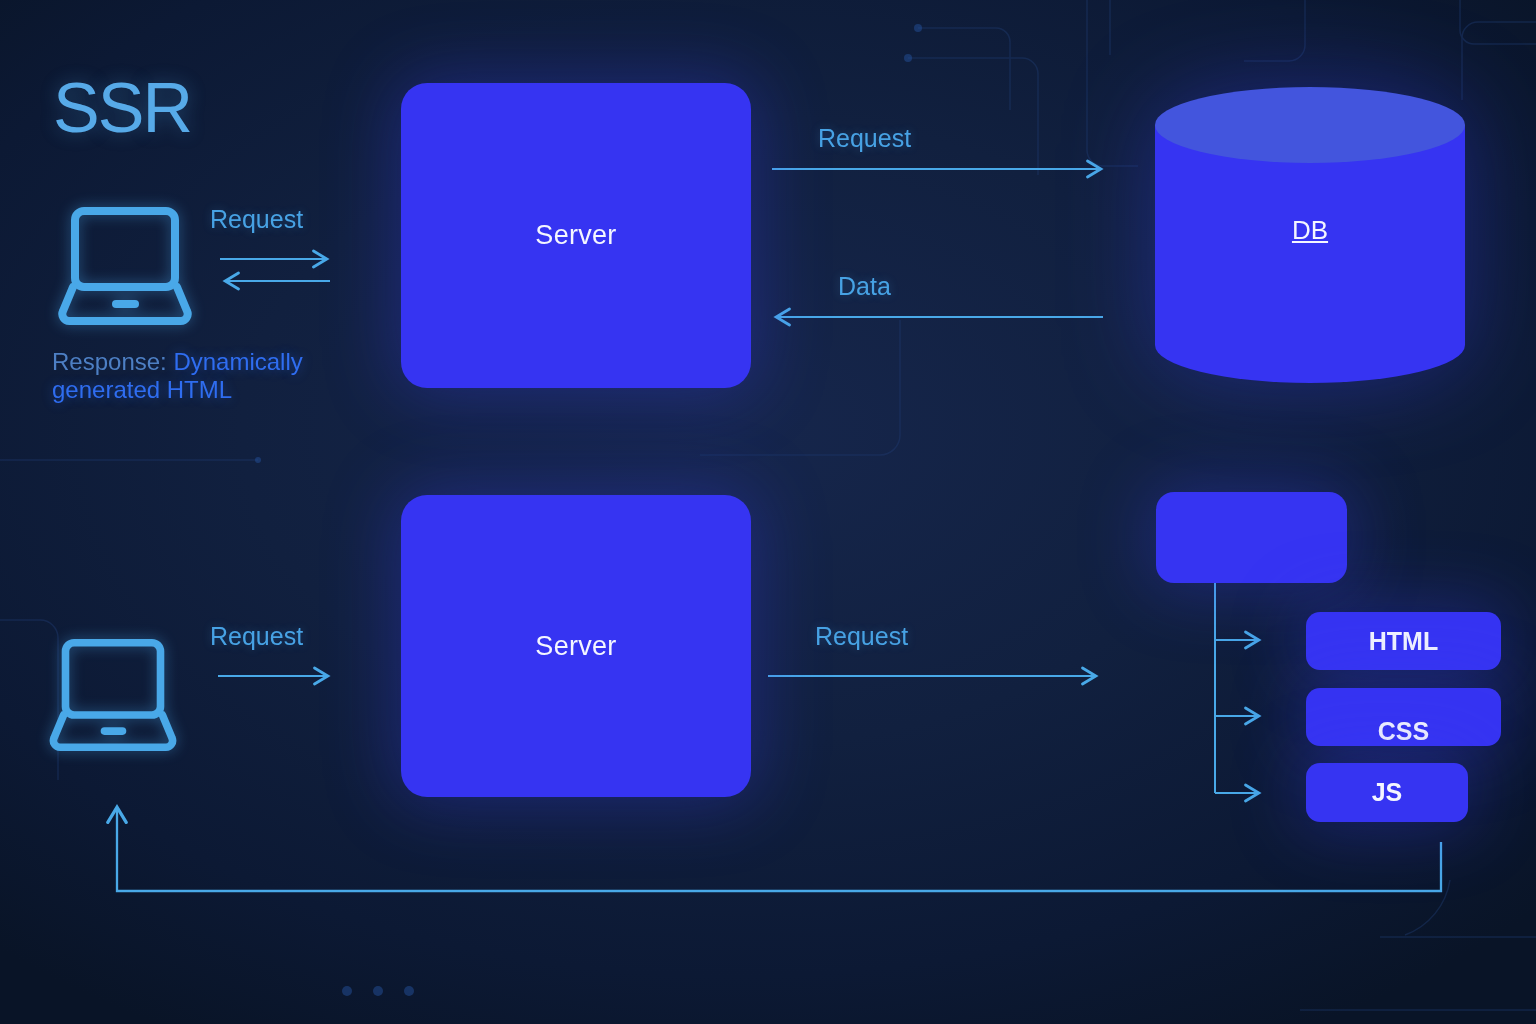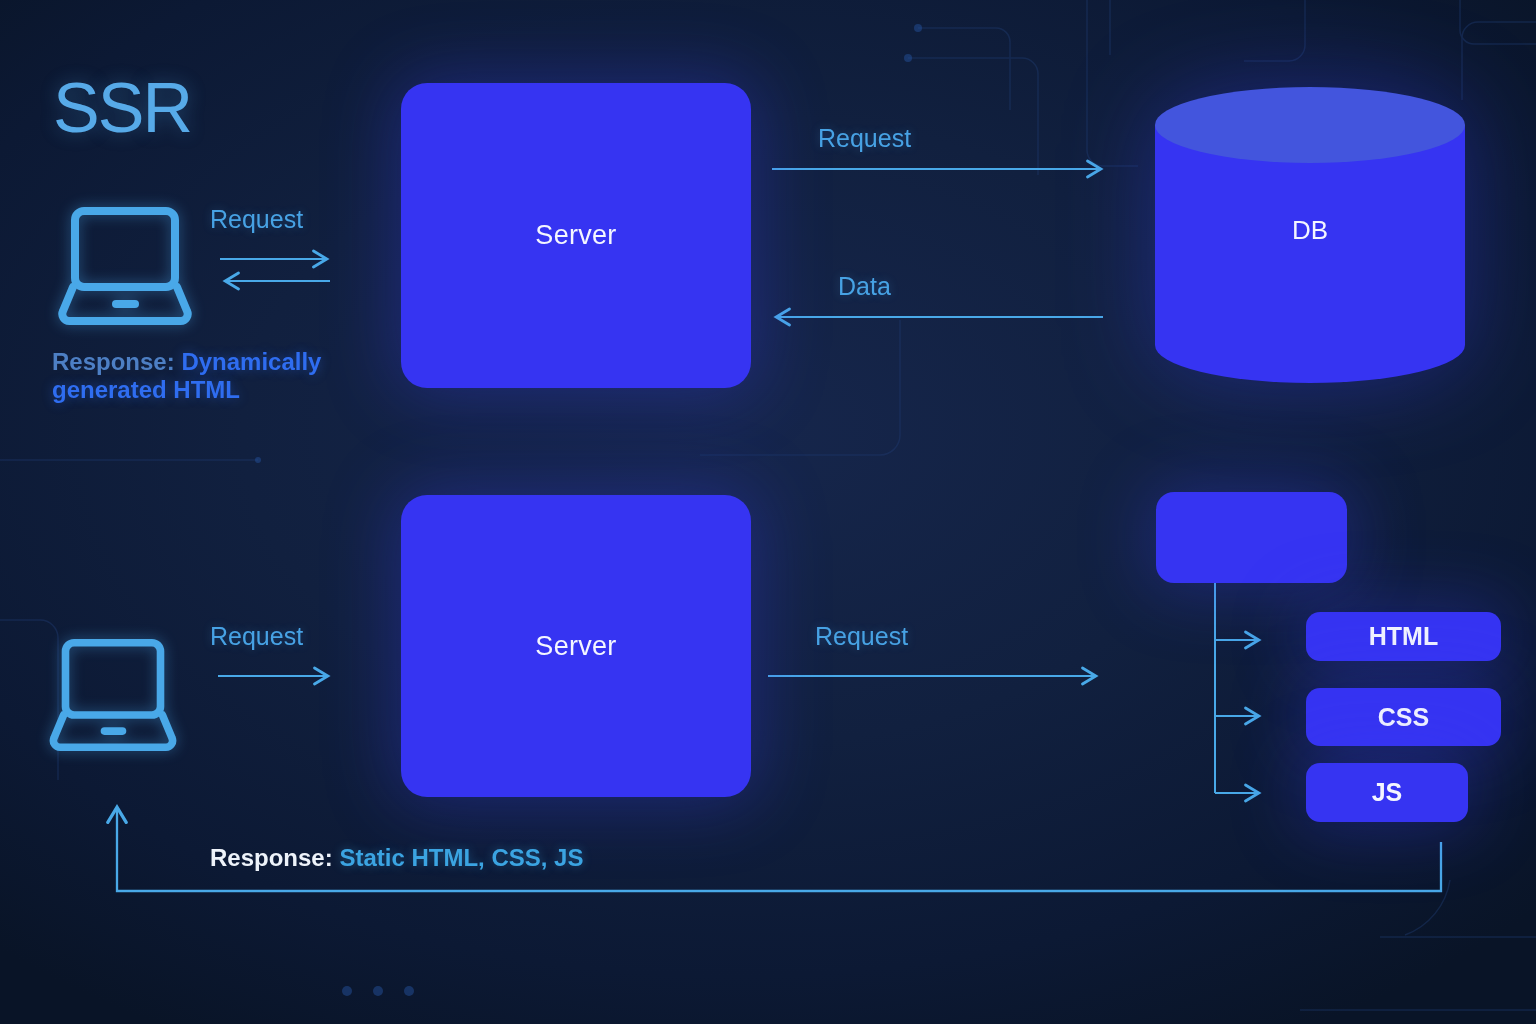--- a/index.html
+++ b/index.html
@@ -20,21 +20,21 @@
     text-shadow:0 0 10px rgba(70,160,230,.3);
   }
   .bluebox{
     position:absolute;background:#3634f2;display:flex;align-items:center;justify-content:center;
     color:#f4f6ff;box-shadow:0 0 70px 8px rgba(58,62,245,.30);margin-left:29px;
   }
   .server-box{border-radius:26px;font-size:27px;letter-spacing:.3px;}
   .file-box{border-radius:14px;font-size:25px;font-weight:700;}
   .build-box{border-radius:18px;}
   .db-label{color:#f4f6ff;font-size:26px;display:flex;align-items:center;justify-content:center;}
-  .response{font-size:24px;font-weight:700;line-height:28px;}
+  .response{font-size:24px;font-weight:400;line-height:28px;}
   .resp-muted{color:#4d7fc4;}
   .resp-royal{color:#2f6df0;text-shadow:0 0 12px rgba(47,109,240,.45);}
   .resp-white{color:#eef3fa;}
   .resp-sky{color:#3ba4e2;text-shadow:0 0 10px rgba(59,164,226,.4);}
 </style>
 </head>
 <body>
 
 <div class="canvas">
 
@@ -107,21 +107,21 @@
     <span>Server</span>
   </div>
 
   <div class="abs flow-label" style="left:818px;top:124px;width:240px;">Request</div>
   <div class="abs flow-label" style="left:838px;top:272px;width:200px;">Data</div>
 
   <svg class="abs" style="left:1155px;top:85px;filter:drop-shadow(0 0 45px rgba(58,62,245,.35));" width="310" height="300" viewBox="0 0 310 300">
     <path d="M0,40 L0,260 A155,38 0 0 0 310,260 L310,40 Z" fill="#3634f2"></path>
     <ellipse cx="155" cy="40" rx="155" ry="38" fill="#4355dd"></ellipse>
   </svg>
-  <div class="abs db-label" style="left:1155px;top:200px;width:310px;height:60px;">DB</div>
+  <div class="abs db-label" style="left:1155px;top:200px;width:310px;height:60px;text-decoration:underline;">DB</div>
 
   <div class="abs response" style="left:52px;top:348px;width:290px;">
     <span class="resp-muted">Response:</span>
     <span class="resp-royal">Dynamically generated HTML</span>
   </div>
 
 
   <svg class="abs" style="left:46px;top:638px;filter:drop-shadow(0 0 7px rgba(73,163,230,.45));" width="134" height="114" viewBox="0 0 134 120">
     <g stroke="#49a8e8" stroke-width="8" fill="none" stroke-linejoin="round" stroke-linecap="round">
       <rect x="17" y="5" width="100" height="76" rx="9"></rect>
@@ -133,28 +133,24 @@
   <div class="abs flow-label" style="left:210px;top:622px;width:132px;">Request</div>
 
   <div class="bluebox server-box" style="left:372px;top:495px;width:350px;height:302px;">
     <span>Server</span>
   </div>
 
   <div class="abs flow-label" style="left:815px;top:622px;width:240px;">Request</div>
 
   <div class="bluebox build-box" style="left:1127px;top:492px;width:191px;height:91px;"></div>
 
-  <div class="bluebox file-box" style="left:1277px;top:612px;width:195px;height:49px;">
+  <div class="bluebox file-box" style="left:1277px;top:612px;width:195px;height:58px;">
     <span>HTML</span>
   </div>
-  <div class="bluebox file-box" style="left:1277px;top:688px;width:195px;height:58px;">
+  <div class="bluebox file-box" style="left:1277px;top:688px;width:195px;height:58px;align-items:flex-end;">
     <span>CSS</span>
   </div>
   <div class="bluebox file-box" style="left:1277px;top:763px;width:162px;height:59px;">
     <span>JS</span>
   </div>
 
-  <div class="abs response" style="left:210px;top:844px;width:600px;">
-    <span class="resp-white">Response:</span>
-    <span class="resp-sky">Static HTML, CSS, JS</span>
-  </div>
 
 </div>
 
 </body></html>

